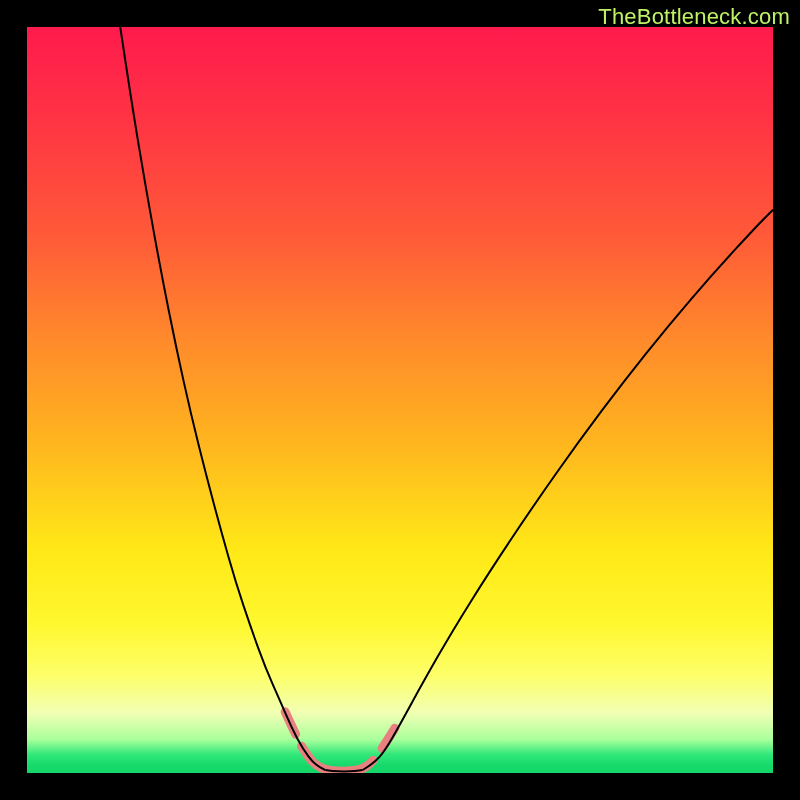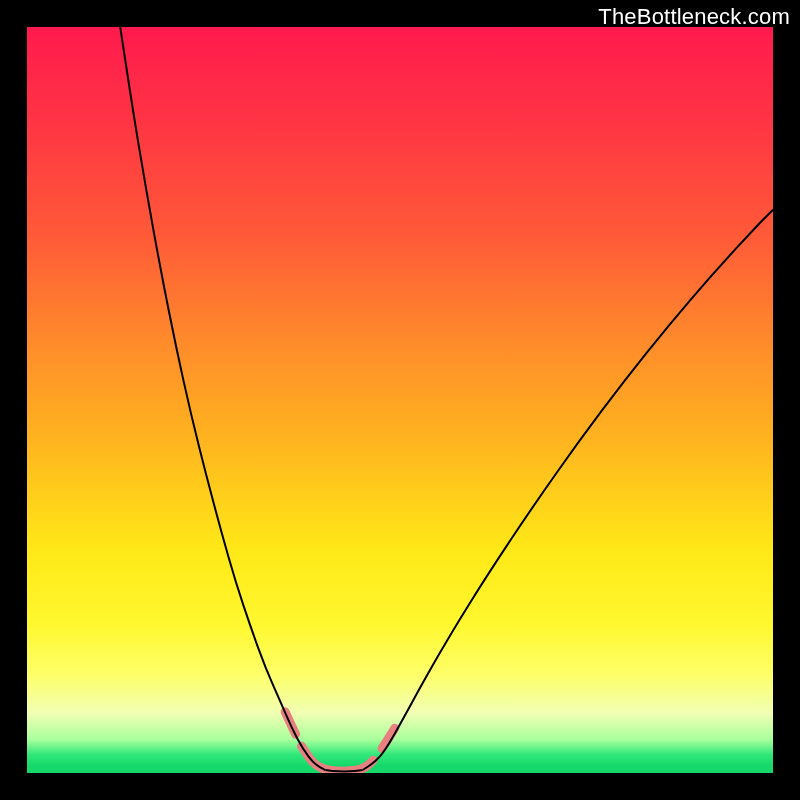--- a/index.html
+++ b/index.html
@@ -15,21 +15,21 @@
     top: 0;
     left: 0;
     width: 800px;
     height: 800px;
     background: #000;
   }
   .watermark {
     position: absolute;
     top: 4px;
     right: 10px;
-    color: #ffffff;
+    color: #bef264;
     font-family: Arial, Helvetica, sans-serif;
     font-size: 22px;
     letter-spacing: 0.2px;
     z-index: 20;
   }
   .plot {
     position: absolute;
     left: 27px;
     top: 27px;
     width: 746px;

